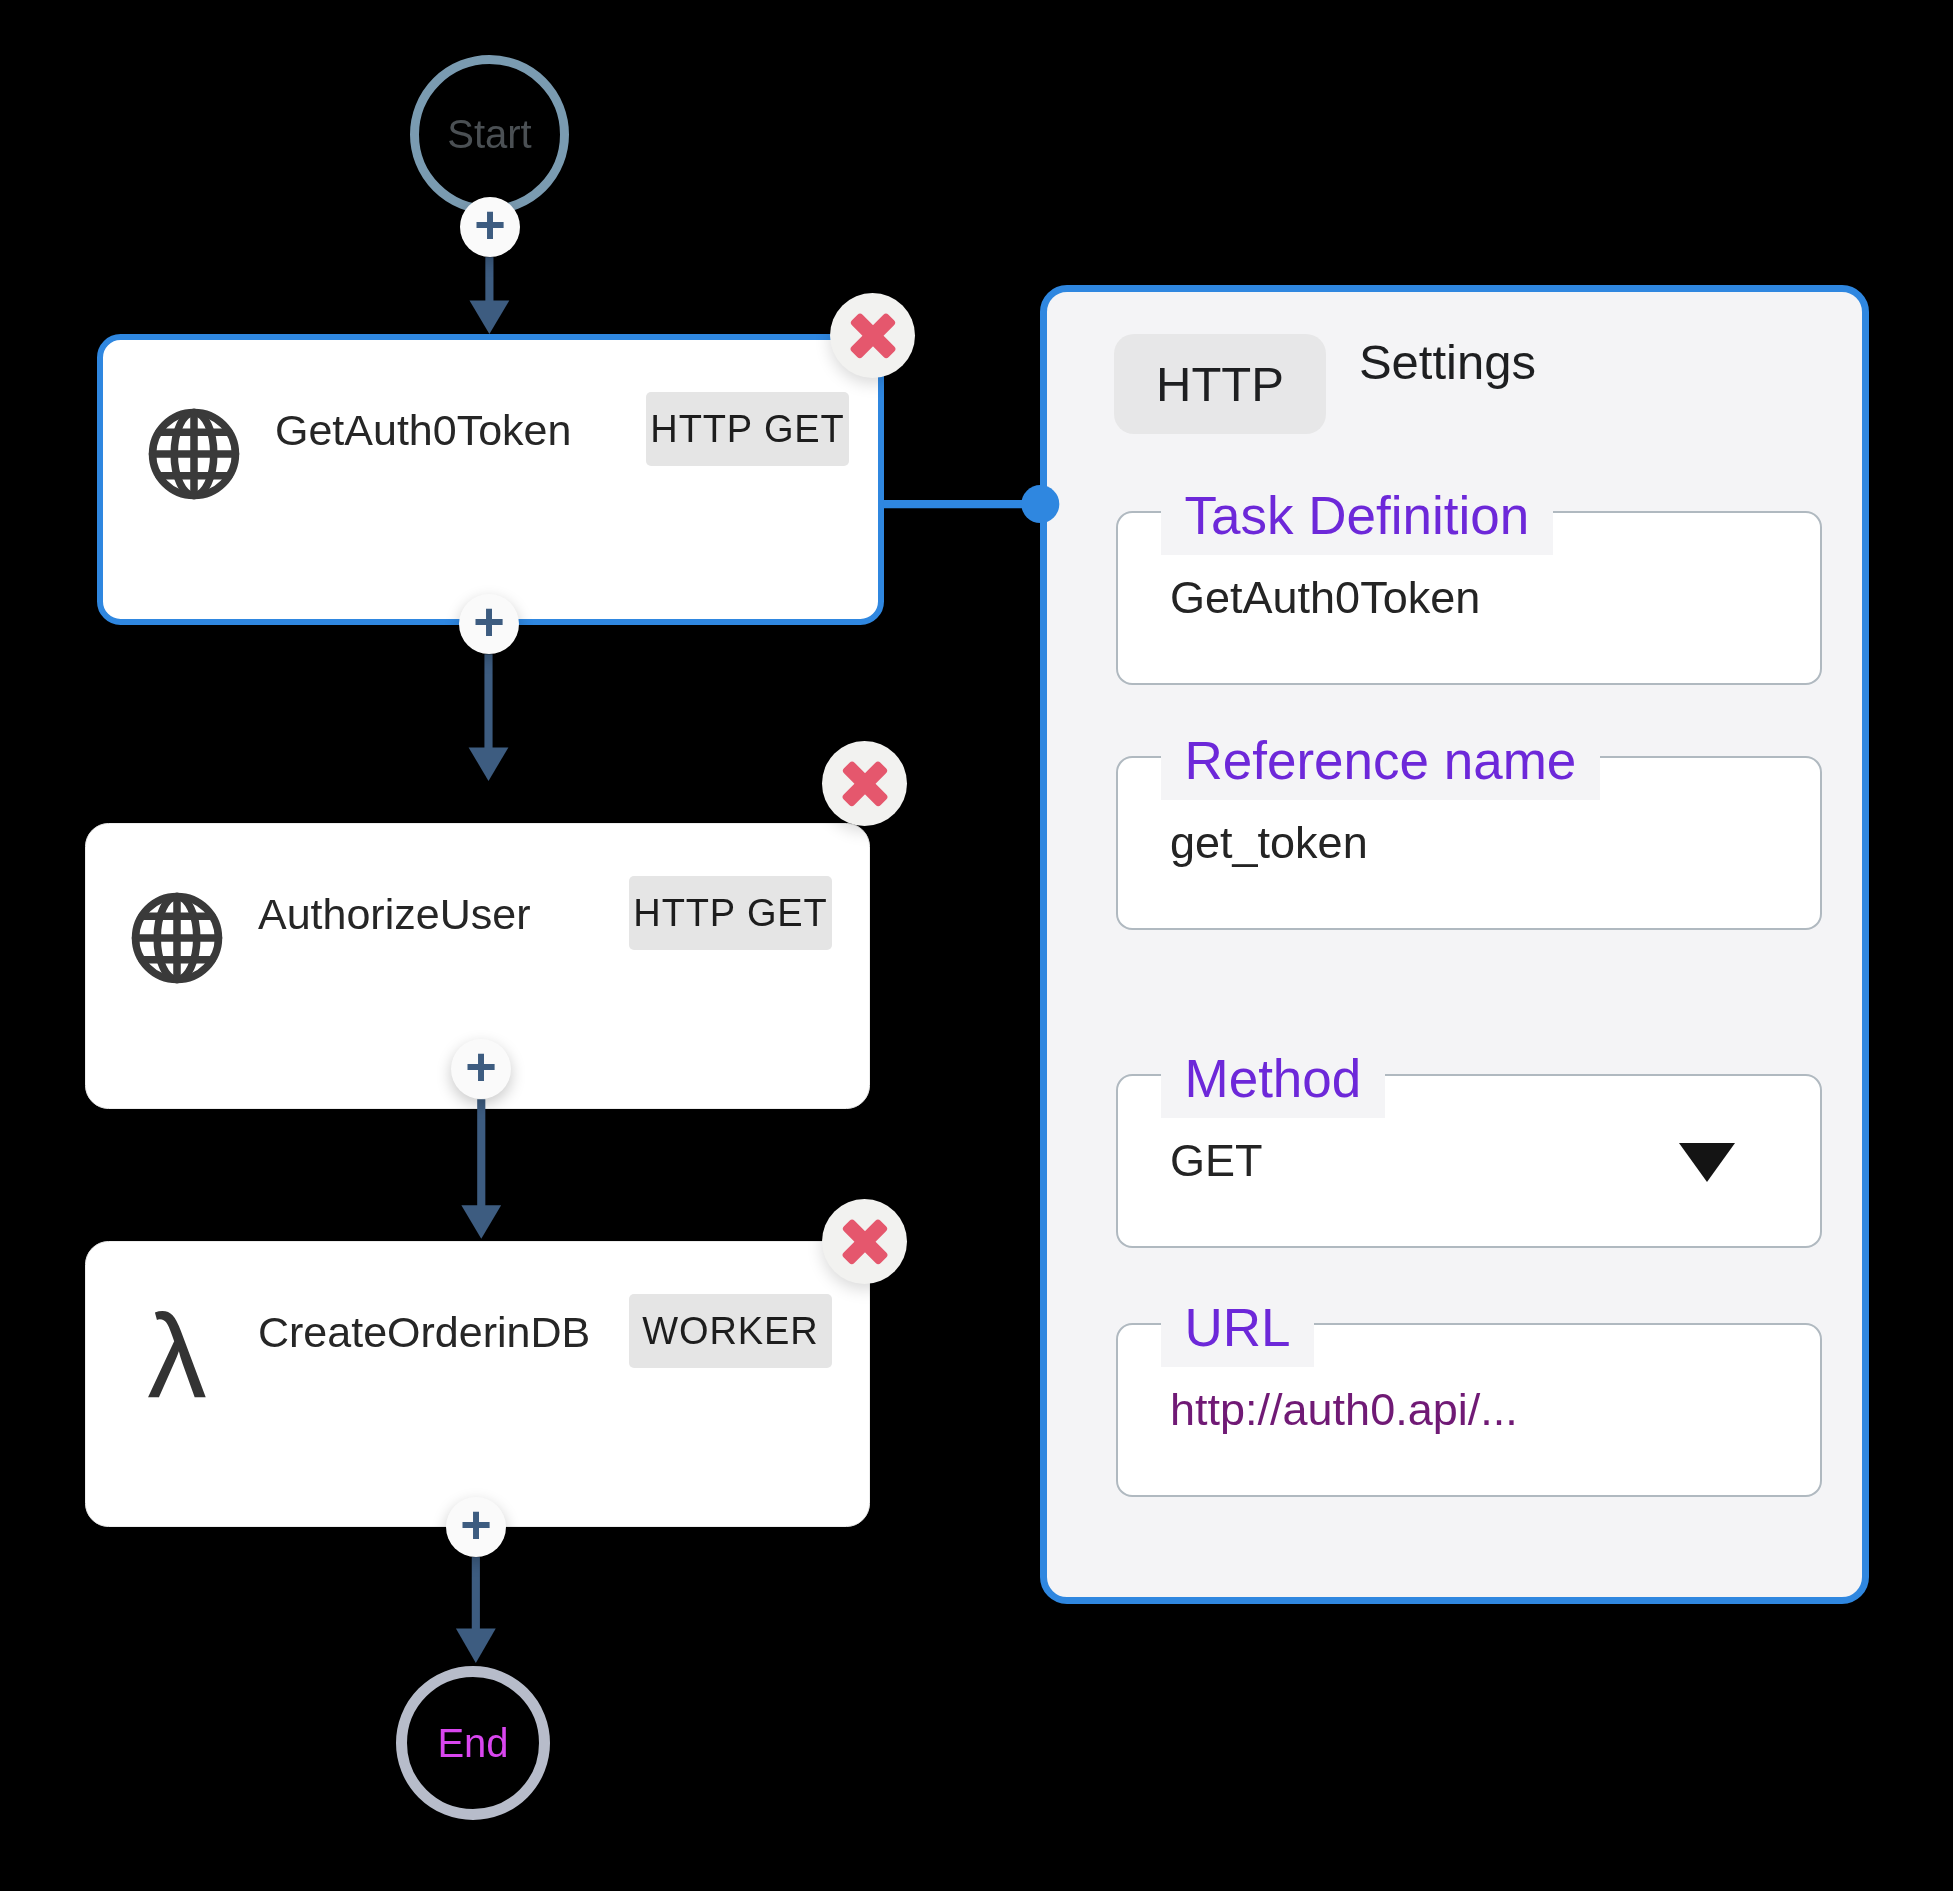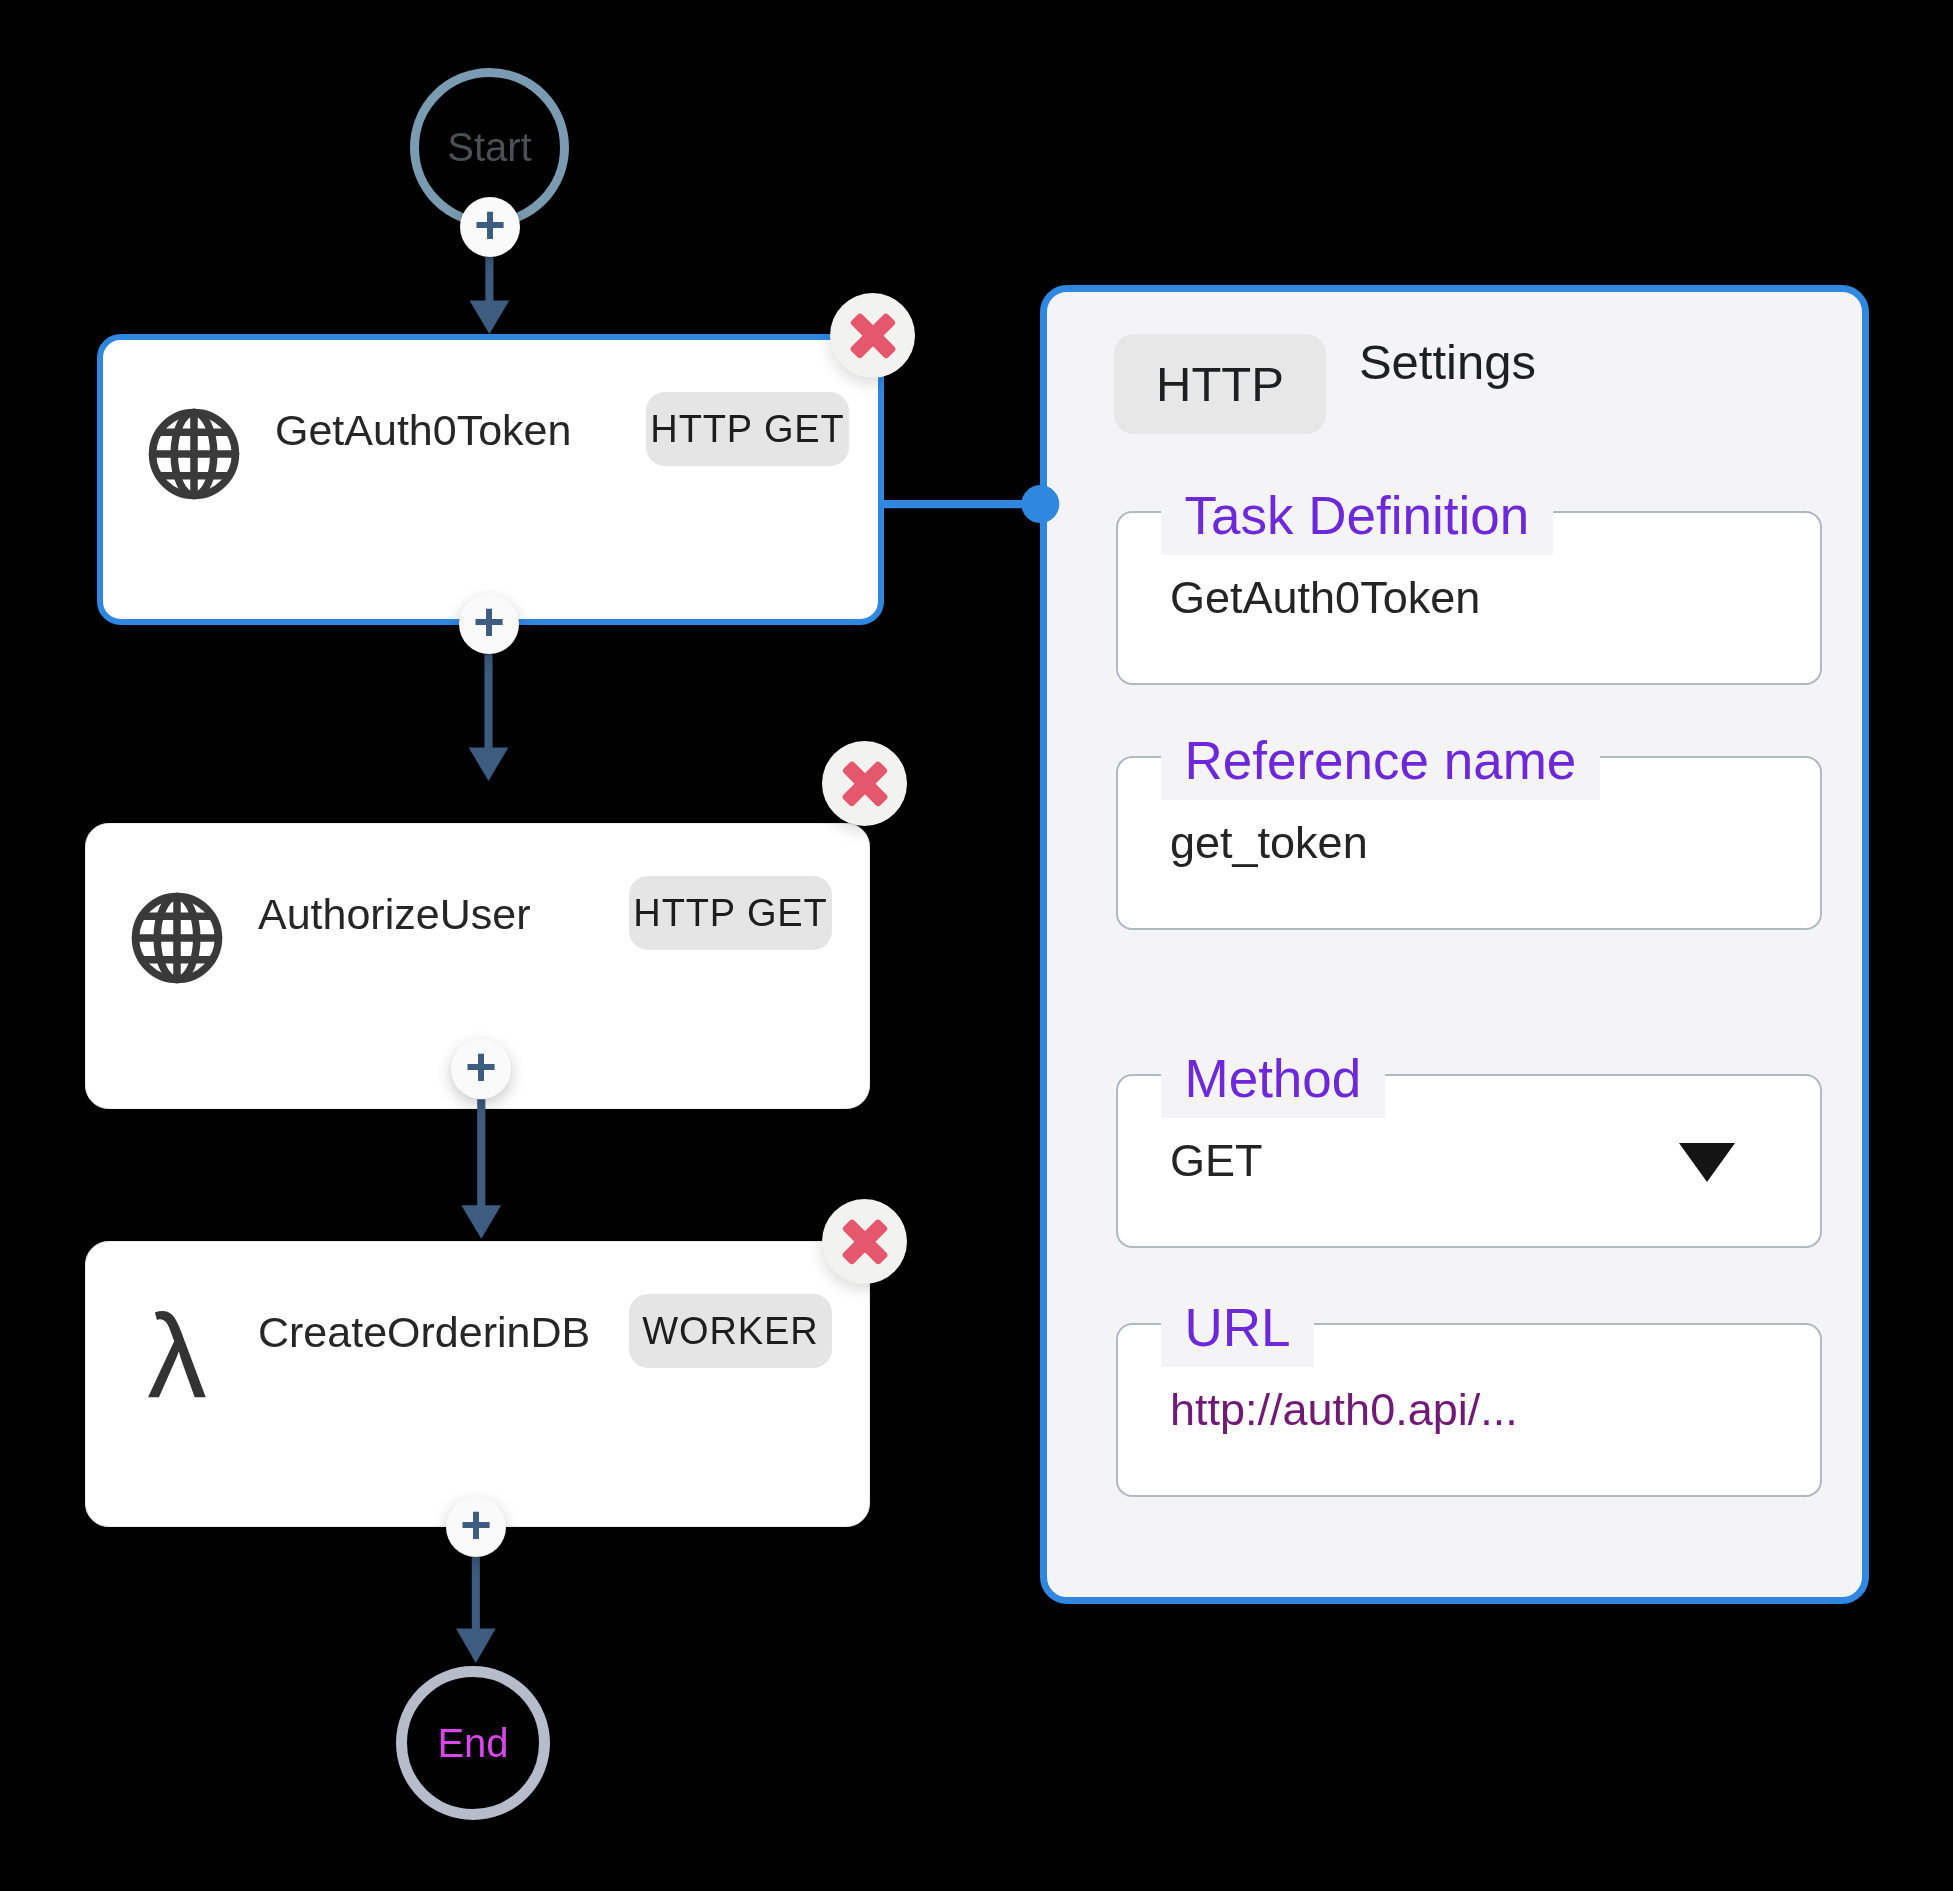--- a/index.html
+++ b/index.html
@@ -5,21 +5,21 @@
   html,body{margin:0;padding:0;background:#000;}
   .canvas{
     position:relative;width:1954px;height:1892px;background:#000;
     font-family:"Liberation Sans", sans-serif;overflow:hidden;
   }
   
   .terminal{
     position:absolute;border-radius:50%;display:flex;align-items:center;justify-content:center;
     background:transparent;z-index:3;
   }
-  #start{left:410px;top:68px;width:141px;height:141px;border:9px solid #7a9bb1;color:#4b5054;font-size:40px;}
+  #start{left:410px;top:55px;width:141px;height:141px;border:9px solid #7a9bb1;color:#4b5054;font-size:40px;}
   #end{left:396px;top:1666px;width:132px;height:132px;border:11px solid #b7bcca;color:#d946ef;font-size:40px;}
   
   .plus{
     position:absolute;width:60px;height:60px;border-radius:50%;background:#fafafa;color:#3d5c80;
     display:flex;align-items:center;justify-content:center;font-size:54px;font-weight:600;line-height:1;
     z-index:5;box-shadow:0 5.4px 14.5px rgba(0,0,0,0.22);cursor:pointer;
   }
   .plus span{transform:translateY(-2.7px);}
   #plus1{left:460px;top:197px;}
   #plus2{left:459px;top:594px;}
@@ -28,21 +28,21 @@
   
   .task-node{position:absolute;background:#fff;border-radius:23.5px;z-index:2;box-sizing:border-box;}
   #node1{left:97px;top:334px;width:787px;height:291px;border:6.3px solid #2f87e0;}
   #node2{left:85px;top:823px;width:785px;height:286px;border:1.8px solid #ececec;}
   #node3{left:85px;top:1241px;width:785px;height:286px;border:1.8px solid #ececec;}
   .node-icon{position:absolute;left:42px;top:65px;width:98px;height:98px;display:flex;align-items:center;justify-content:center;}
   .node-icon svg{width:98px;height:98px;}
   .lambda-glyph{font-size:119px;color:#333;font-weight:500;line-height:98px;}
   .node-title{position:absolute;left:172px;top:63px;height:54px;line-height:54px;font-size:43px;color:#262626;white-space:nowrap;}
   .node-badge{
-    position:absolute;left:543px;top:52px;width:203px;height:74px;background:#e5e5e5;border-radius:19px;
+    position:absolute;left:543px;top:52px;width:203px;height:74px;background:#e5e5e5;border-radius:5px;
     display:flex;align-items:center;justify-content:center;font-size:38px;color:#1d1d1d;letter-spacing:0.9px;white-space:nowrap;
   }
   
   .delete-btn{position:absolute;width:85px;height:85px;border-radius:50%;background:#f2f2f0;z-index:6;
     box-shadow:0 5.4px 16.3px rgba(0,0,0,0.15);cursor:pointer;}
   #x1{left:830px;top:293px;}
   #x2{left:822px;top:741px;}
   #x3{left:822px;top:1199px;}
   .x-icon{position:absolute;left:0;top:0;width:100%;height:100%;}
   .x-icon::before,.x-icon::after{

